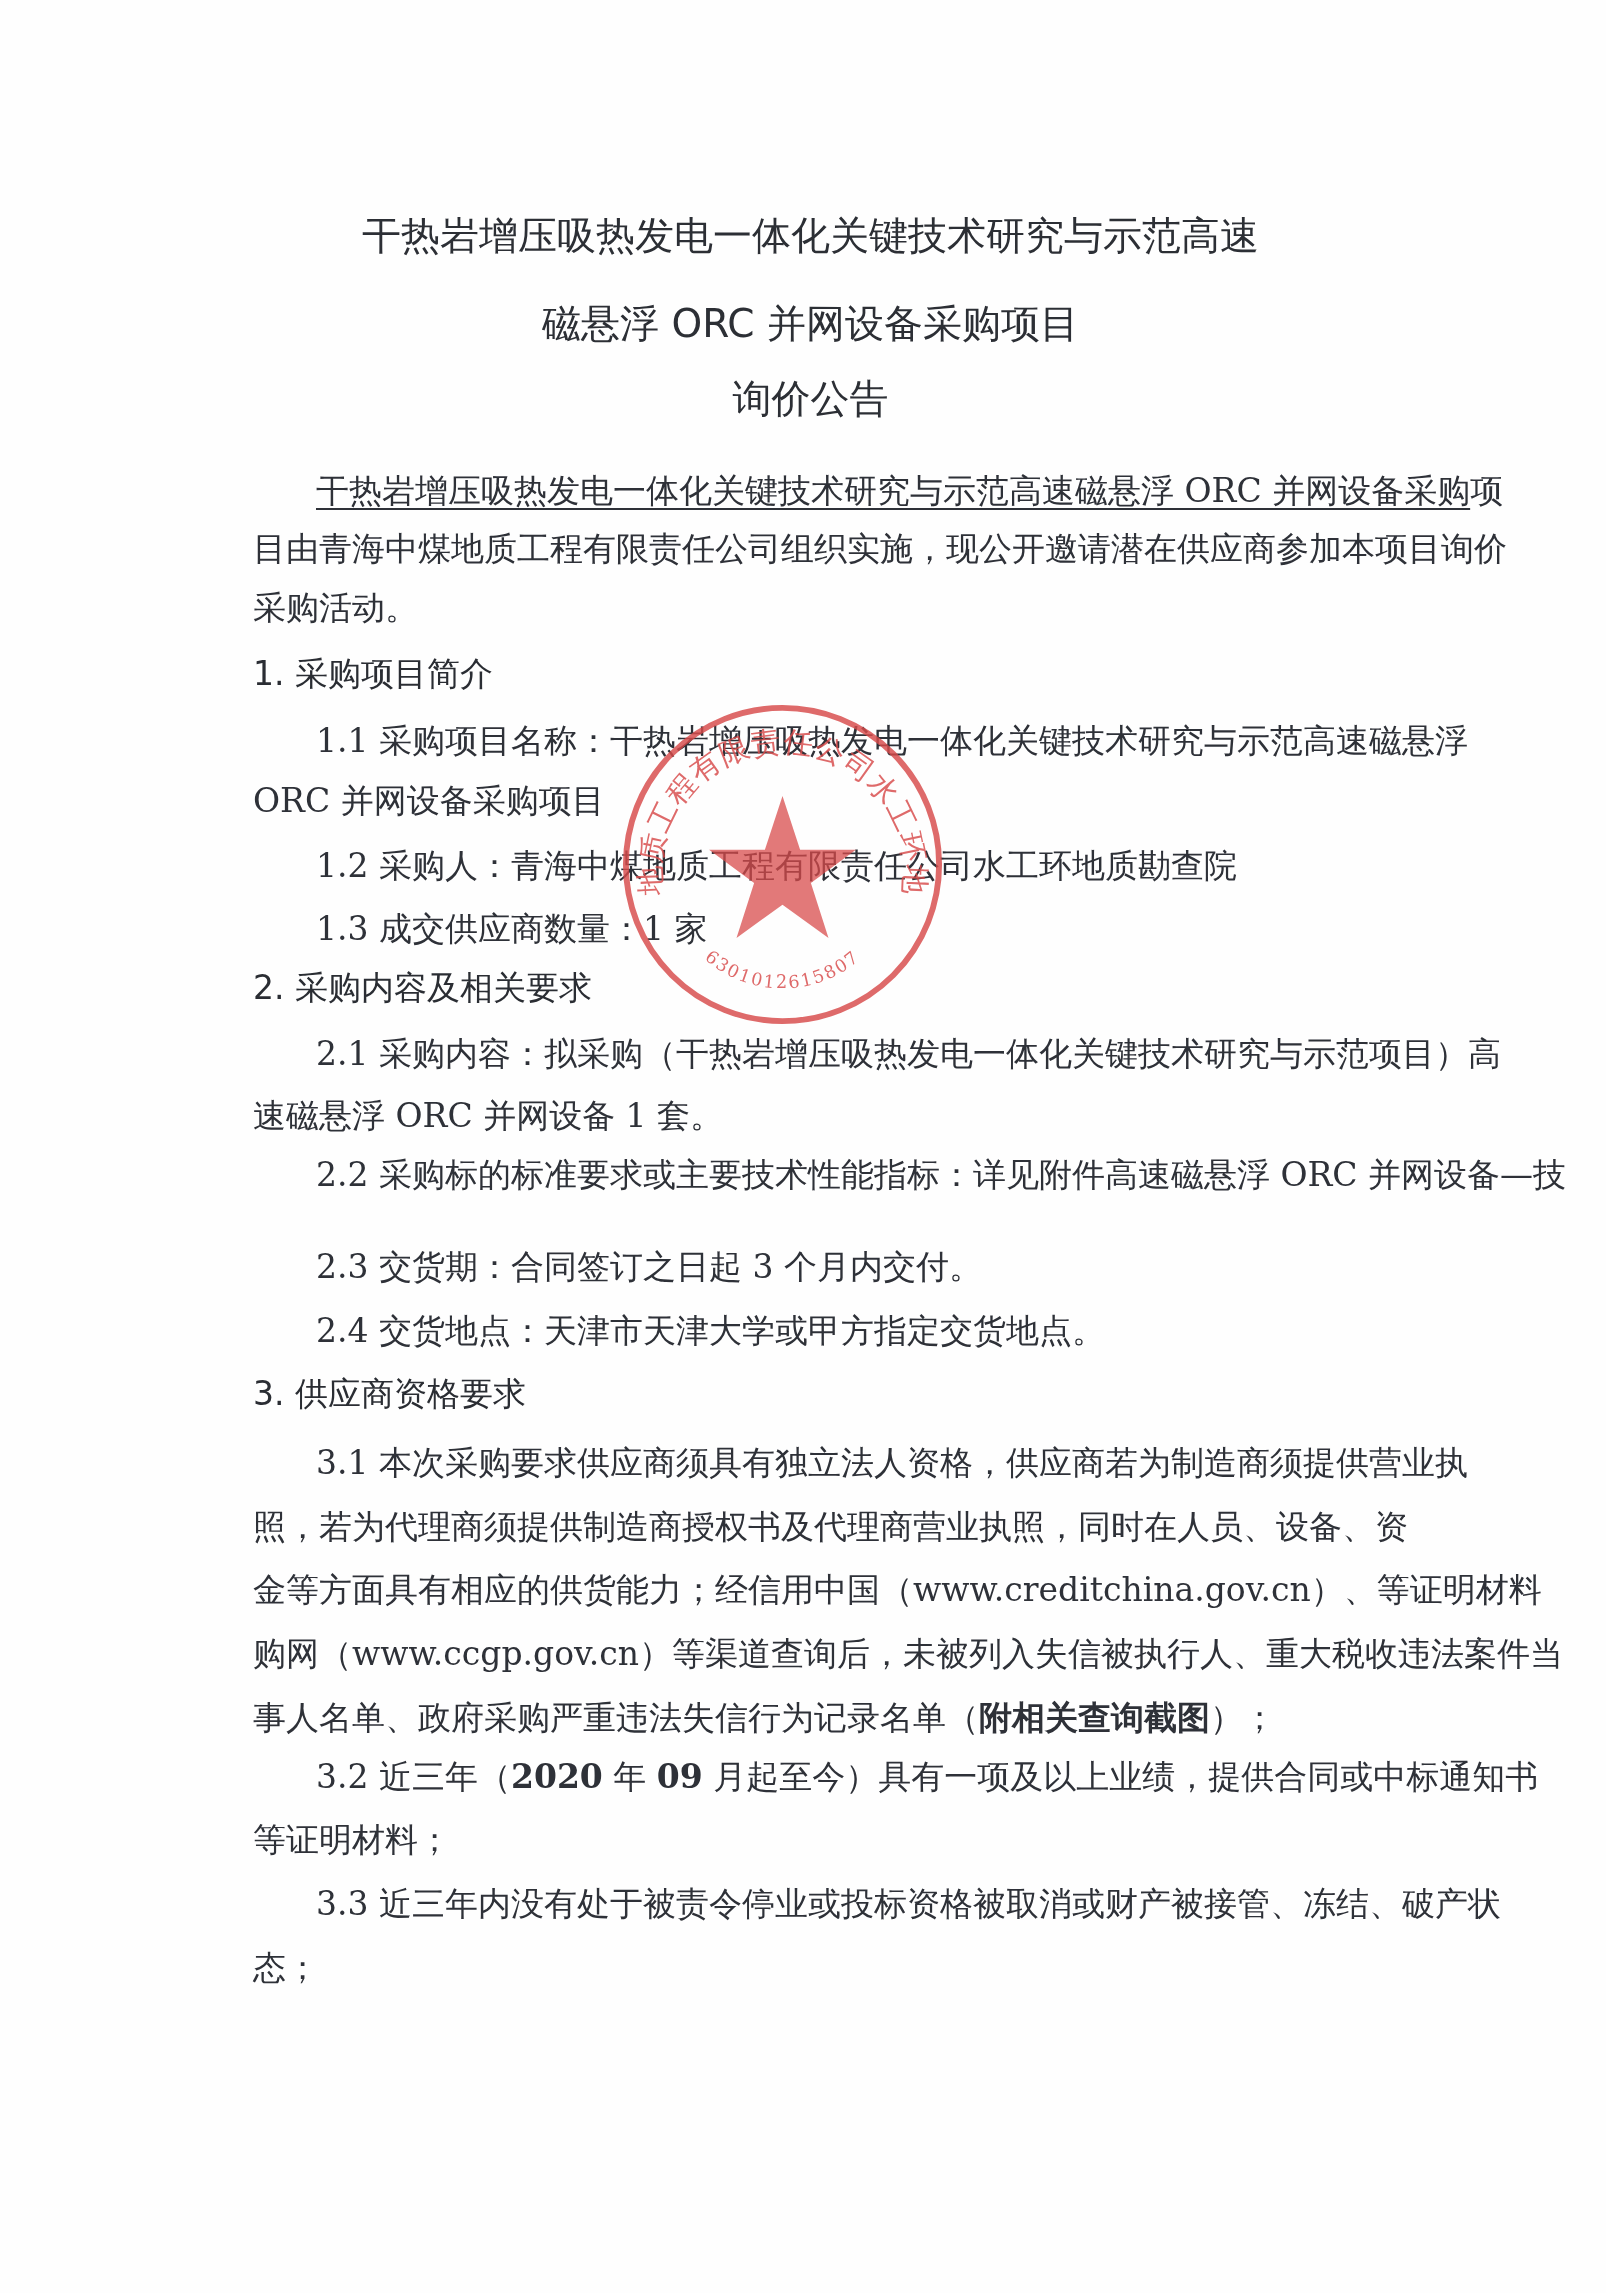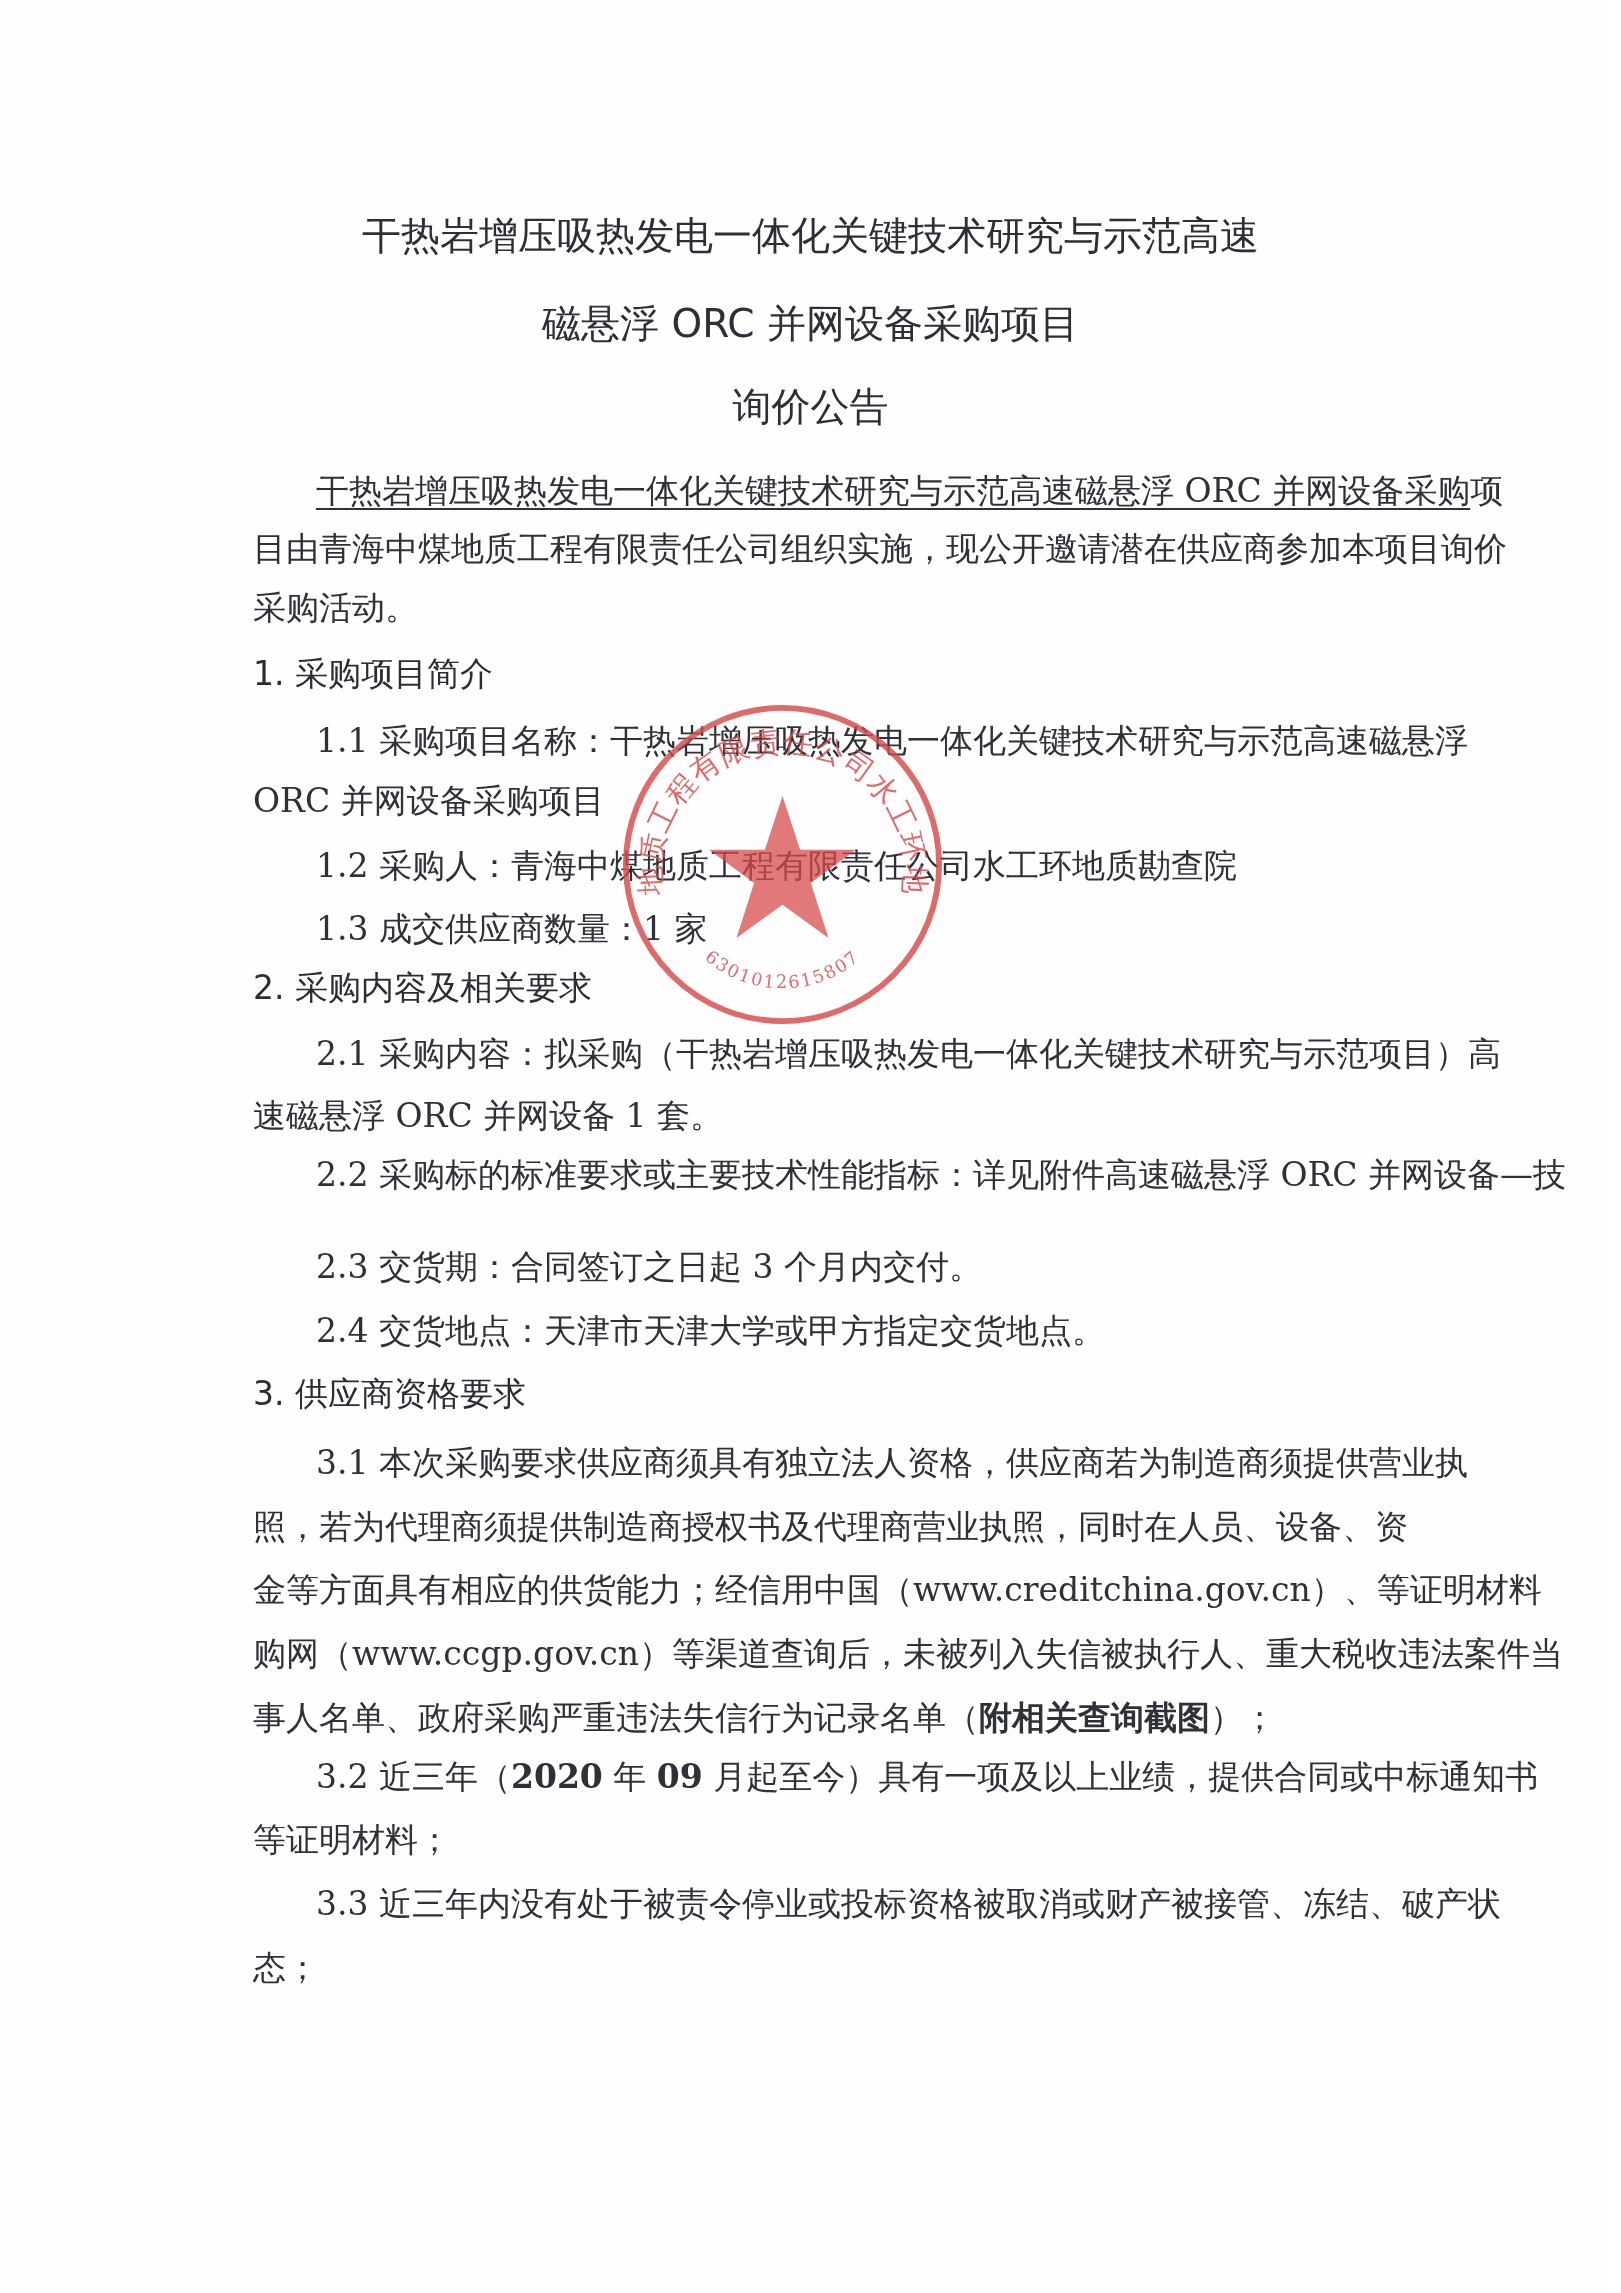--- a/index.html
+++ b/index.html
@@ -36,21 +36,21 @@
       pointer-events: none; opacity: 0.82;
     }
   </style>
 </head>
 <body>
 
 <div class="page">
 
   <div class="title" style="top:206px;">干热岩增压吸热发电一体化关键技术研究与示范高速</div>
   <div class="title" style="top:294px;">磁悬浮 ORC 并网设备采购项目</div>
-  <div class="title" style="top:377px;">询价公告</div>
+  <div class="title" style="top:369px;">询价公告</div>
 
   <div class="line indent justify" style="top:466px;"><span class="u">干热岩增压吸热发电一体化关键技术研究与示范高速磁悬浮 ORC 并网设备采购</span><span>项</span></div>
   <div class="line justify" style="top:524px;">目由青海中煤地质工程有限责任公司组织实施，现公开邀请潜在供应商参加本项目询价</div>
   <div class="line" style="top:583px;">采购活动。</div>
 
   <div class="heading" style="top:649px;">1. 采购项目简介</div>
   <div class="line indent justify" style="top:716px;">1.1 采购项目名称：干热岩增压吸热发电一体化关键技术研究与示范高速磁悬浮</div>
   <div class="line" style="top:776px;">ORC 并网设备采购项目</div>
   <div class="line indent" style="top:841px;">1.2 采购人：青海中煤地质工程有限责任公司水工环地质勘查院</div>
   <div class="line indent" style="top:904px;">1.3 成交供应商数量：1 家</div>

